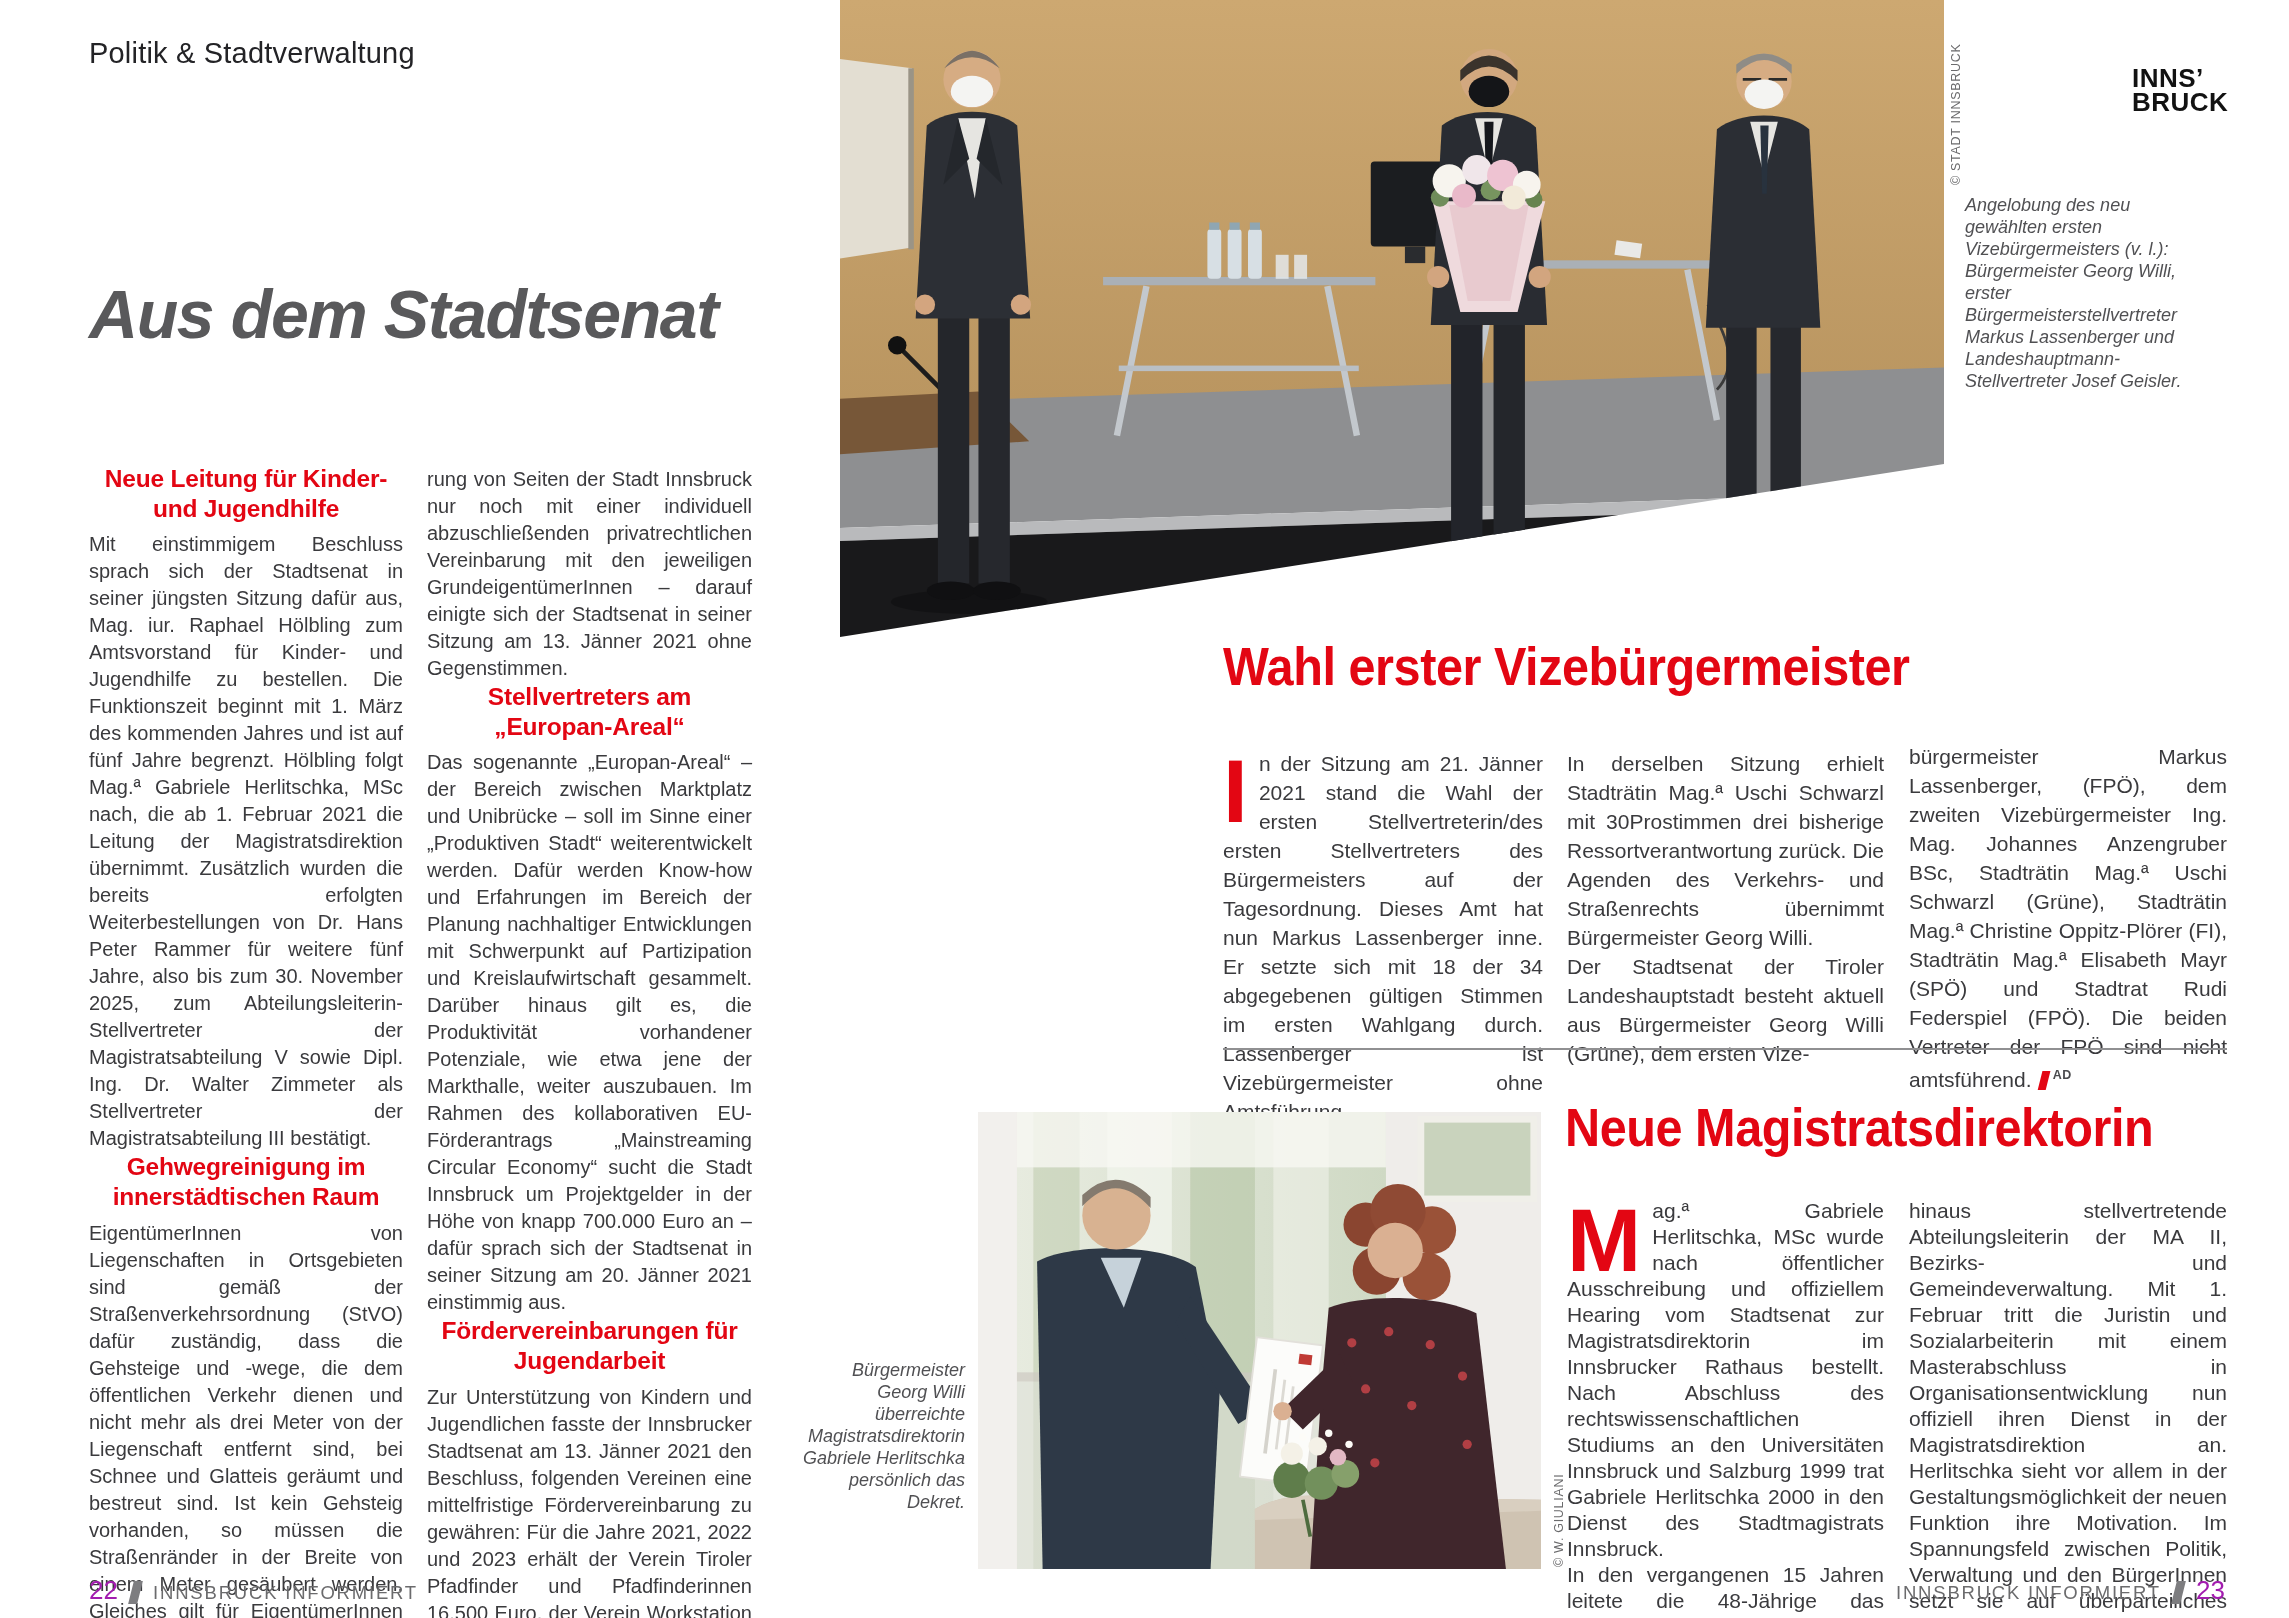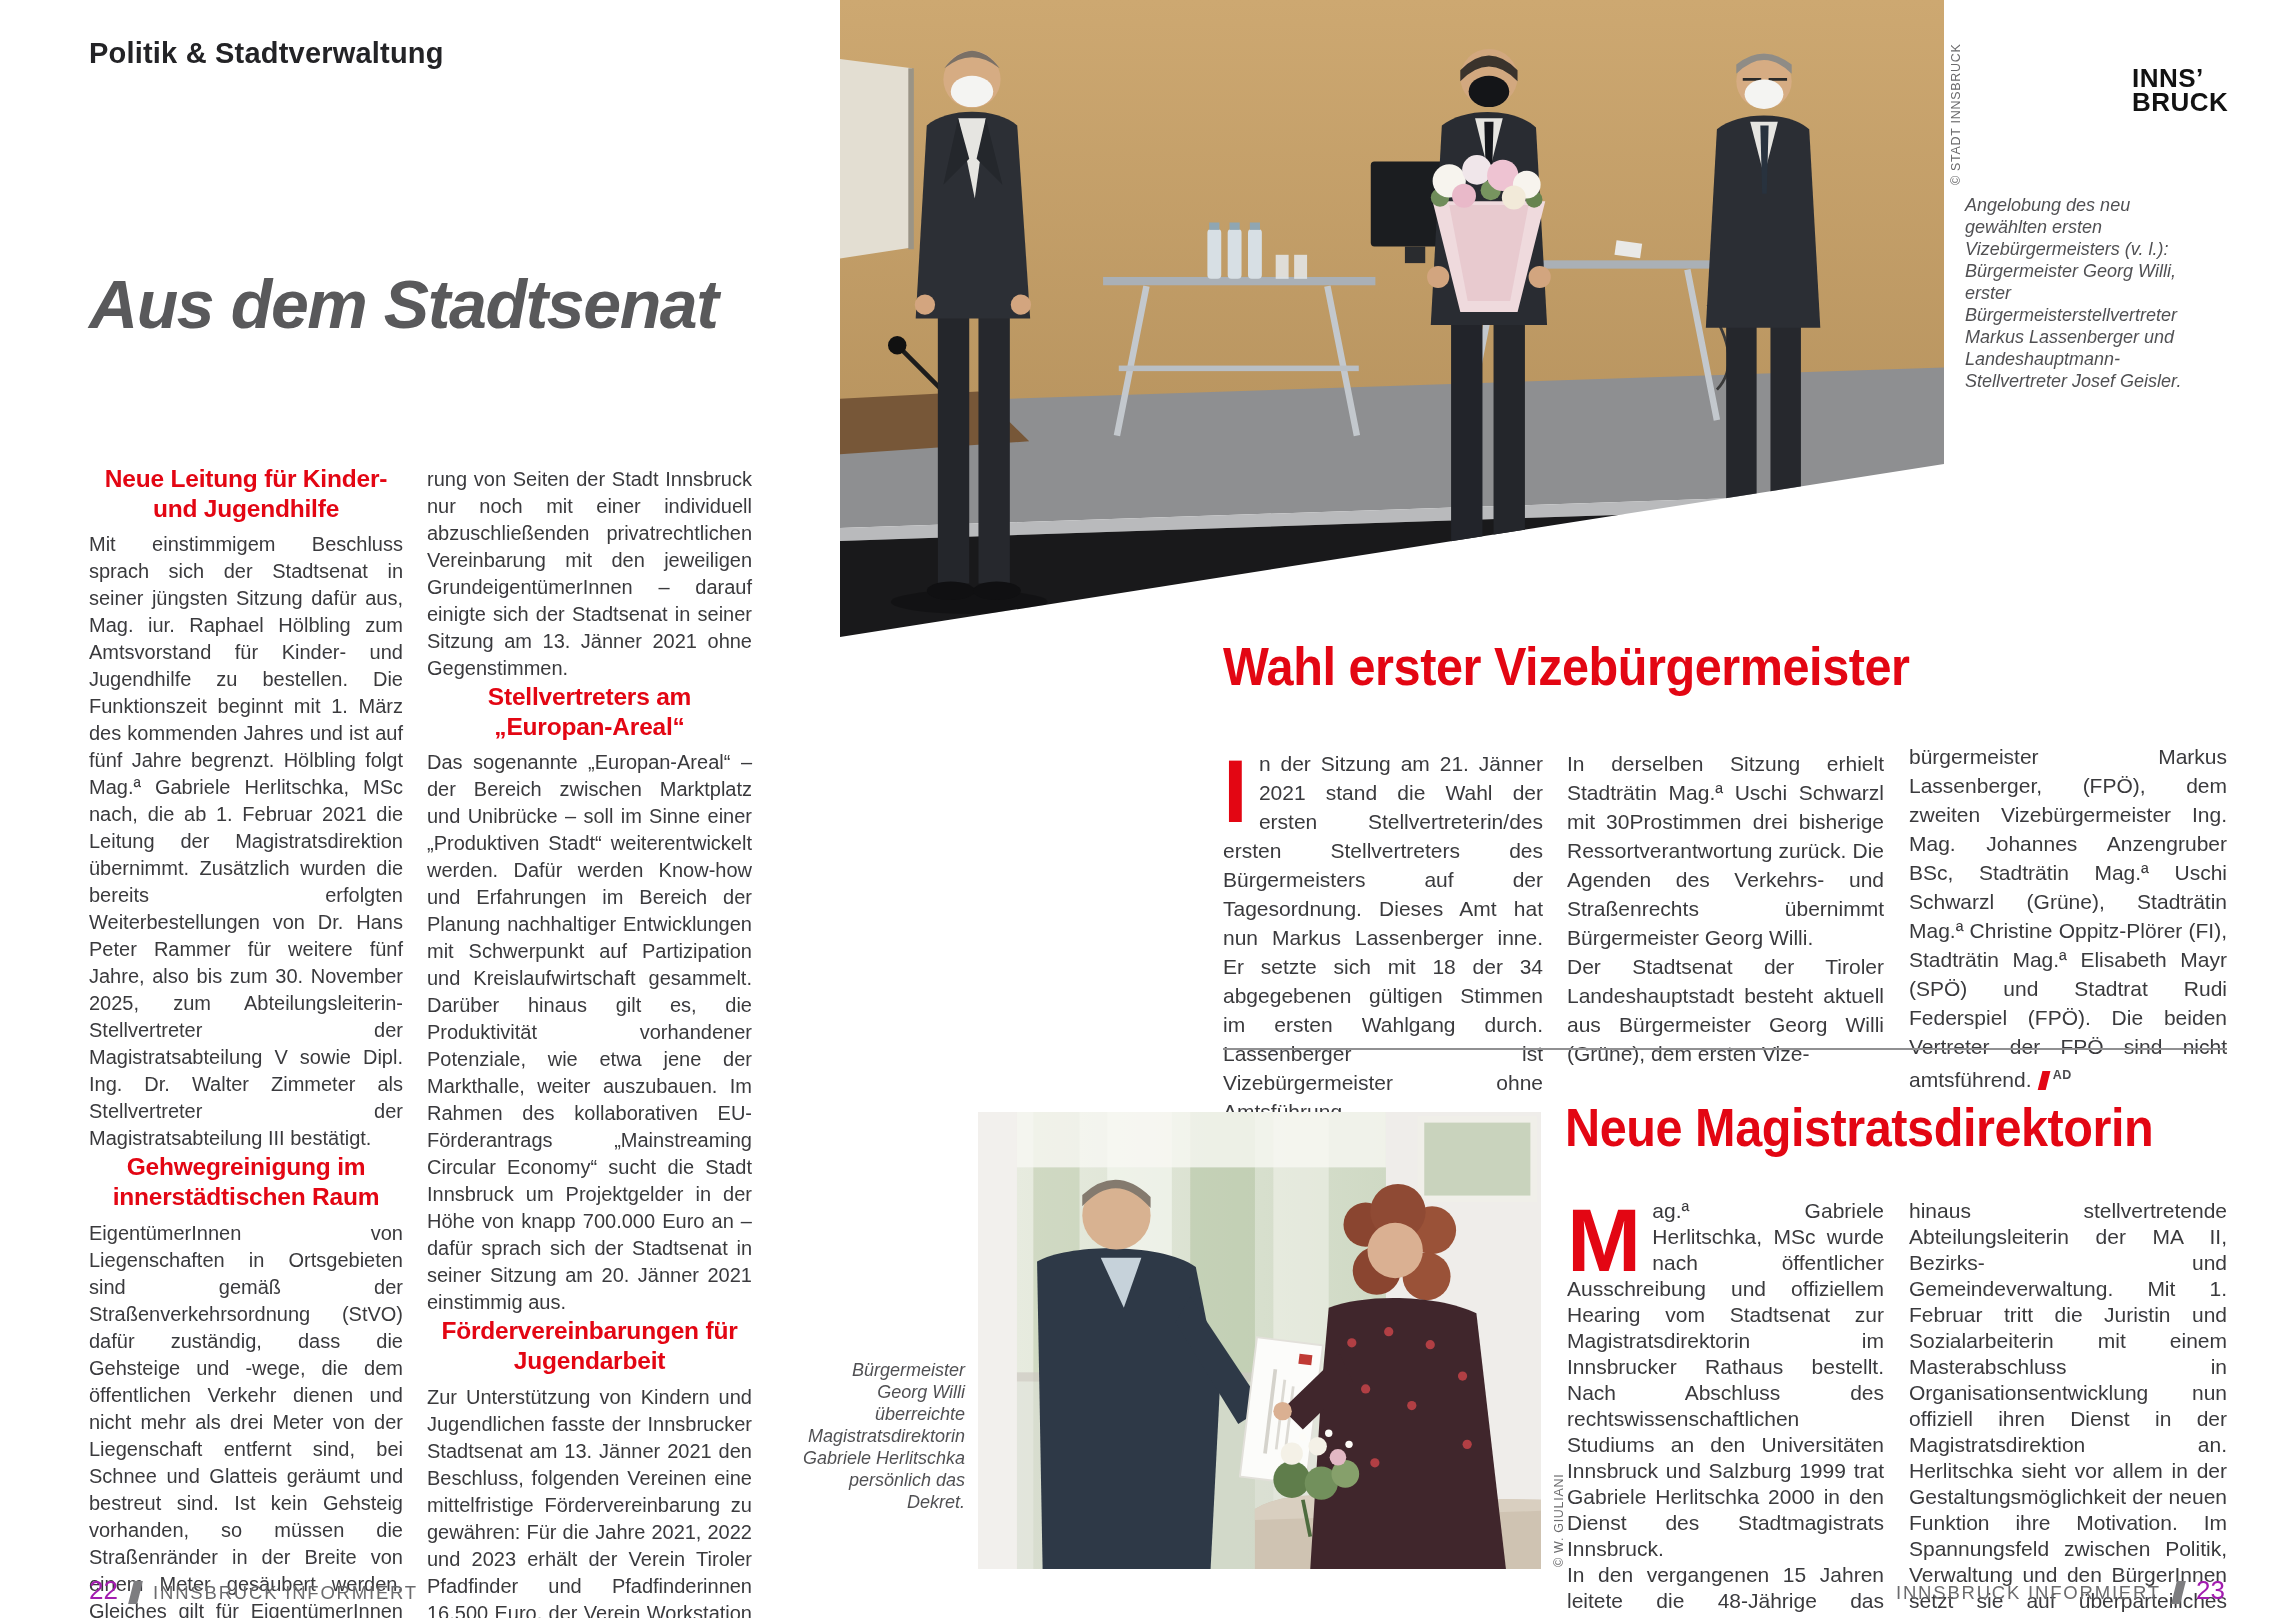--- a/index.html
+++ b/index.html
@@ -8,23 +8,23 @@
     --cap:#505053;
     --muted:#6b6b6d;
   }
   html,body{margin:0;padding:0;background:#888;}
   .sheet{
     position:relative;width:2290px;height:1619px;background:#ffffff;
     overflow:hidden;font-family:"Liberation Sans","DejaVu Sans",sans-serif;color:var(--body);
   }
   .abs{position:absolute;}
   
-  .kicker{left:89px;top:37px;font-size:29px;font-weight:bold;color:#232326;letter-spacing:0.2px;}
+  .kicker{left:89px;top:37px;font-size:29px;font-weight:normal;color:#232326;letter-spacing:0.2px;}
   .main-title{
-    left:89px;top:265px;margin:0;font-size:68px;font-weight:bold;font-style:italic;
+    left:89px;top:275px;margin:0;font-size:68px;font-weight:bold;font-style:italic;
     color:#59595b;letter-spacing:-1.4px;white-space:nowrap;
   }
   .col{position:absolute;text-align:justify;font-size:20px;line-height:27px;color:var(--body);}
   .col p{margin:0;}
   .col-l1{left:89px;top:464px;width:314px;}
   .col-l2{left:427px;top:466px;width:325px;}
   h3.redhead{
     margin:0 0 7.4px 0;color:var(--red);font-size:24.5px;line-height:30px;
     font-weight:bold;text-align:center;letter-spacing:-0.2px;
   }

